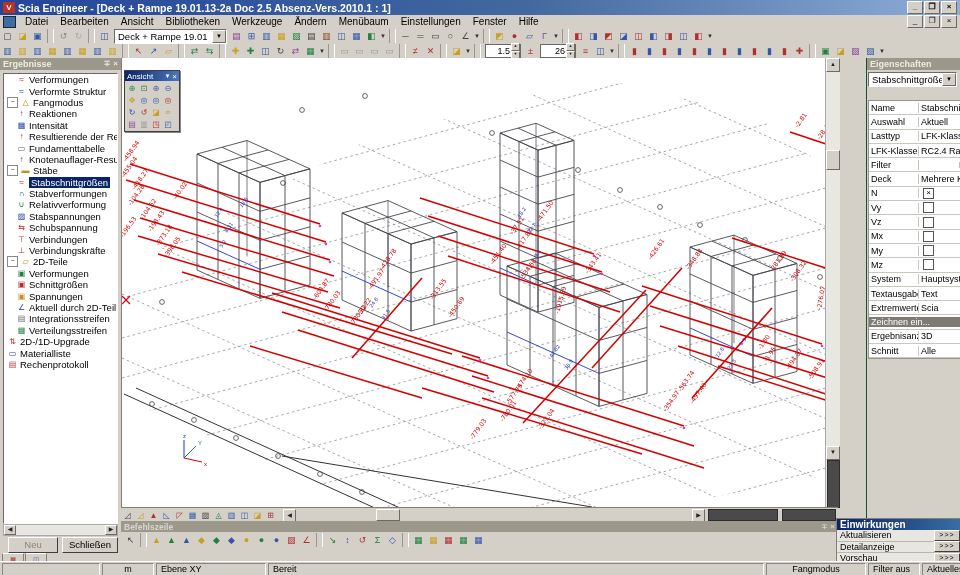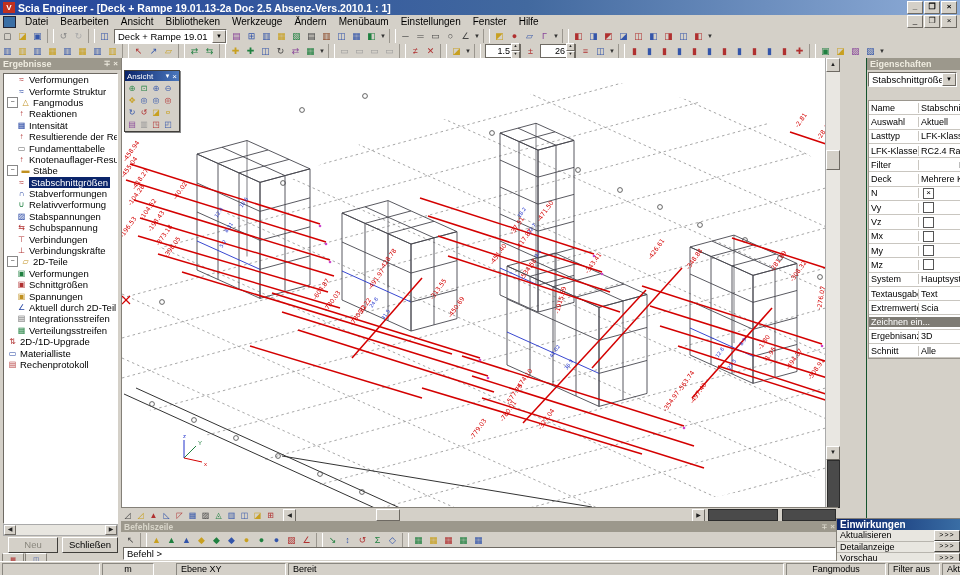--- a/index.html
+++ b/index.html
@@ -786,23 +786,20 @@
         <span class="tbi" style="color: rgb(176, 48, 48);">↺</span>
         <span class="tbi" style="color: rgb(32, 128, 64);">Σ</span>
         <span class="tbi" style="color: rgb(51, 85, 170);">◇</span>
         <span class="tbsep"></span>
         <span class="tbi" style="color: rgb(32, 128, 64);">▦</span>
         <span class="tbi" style="color: rgb(200, 160, 32);">▦</span>
         <span class="tbi" style="color: rgb(176, 48, 48);">▦</span>
         <span class="tbi" style="color: rgb(32, 128, 64);">▦</span>
         <span class="tbi" style="color: rgb(51, 85, 170);">▦</span>
       </div>
-    <div id="cmdinput">
-      <span>Befehl &gt;</span>
-    </div>
   </div>
 
   <div id="props" class="abs">
     <div class="dock-title">
       <span>Eigenschaften</span>
       <span class="sp"></span>
       <span class="dt-btn">∓</span>
       <span class="dt-btn">×</span>
     </div>
     <div id="props-tools">
@@ -955,21 +952,21 @@
         <div class="erow">
           <span>Vorschau</span>
           <span class="ebtn">&gt;&gt;&gt;</span>
         </div>
       </div>
   </div>
 
   <div id="statusbar" class="abs">
     <span class="seg" style="width:88px;"></span>
     <span class="seg" style="width:42px;justify-content:center;">m</span>
-    <span class="seg" style="width:100px;margin-left:20px;">Ebene XY</span>
+    <span class="seg" style="width:100px;">Ebene XY</span>
     <span class="seg" style="width:486px;">Bereit</span>
     <span class="seg" style="width:90px;justify-content:center;">Fangmodus</span>
     <span class="seg" style="width:42px;">Filter aus</span>
     <span class="seg" style="flex:1;">
       <span>Aktuelles B</span>
 
     </span>
   </div>
 
 </div>

